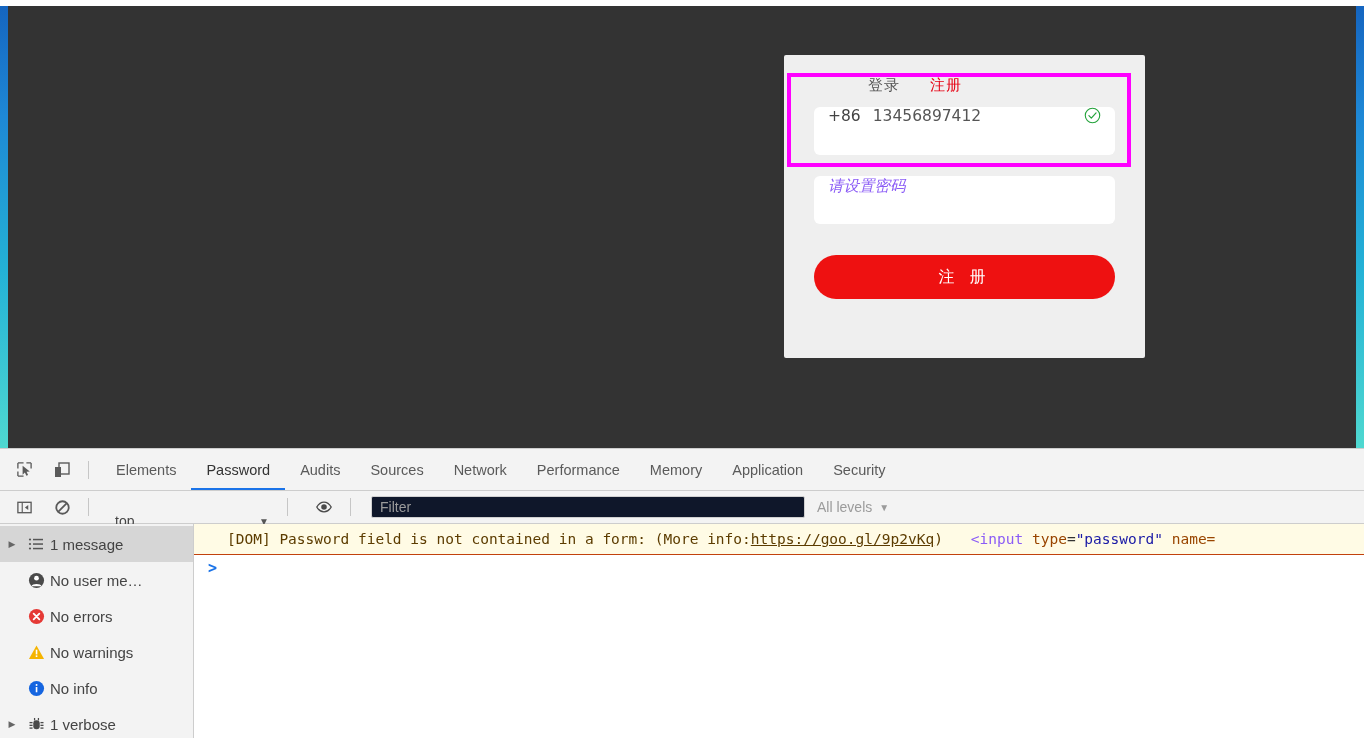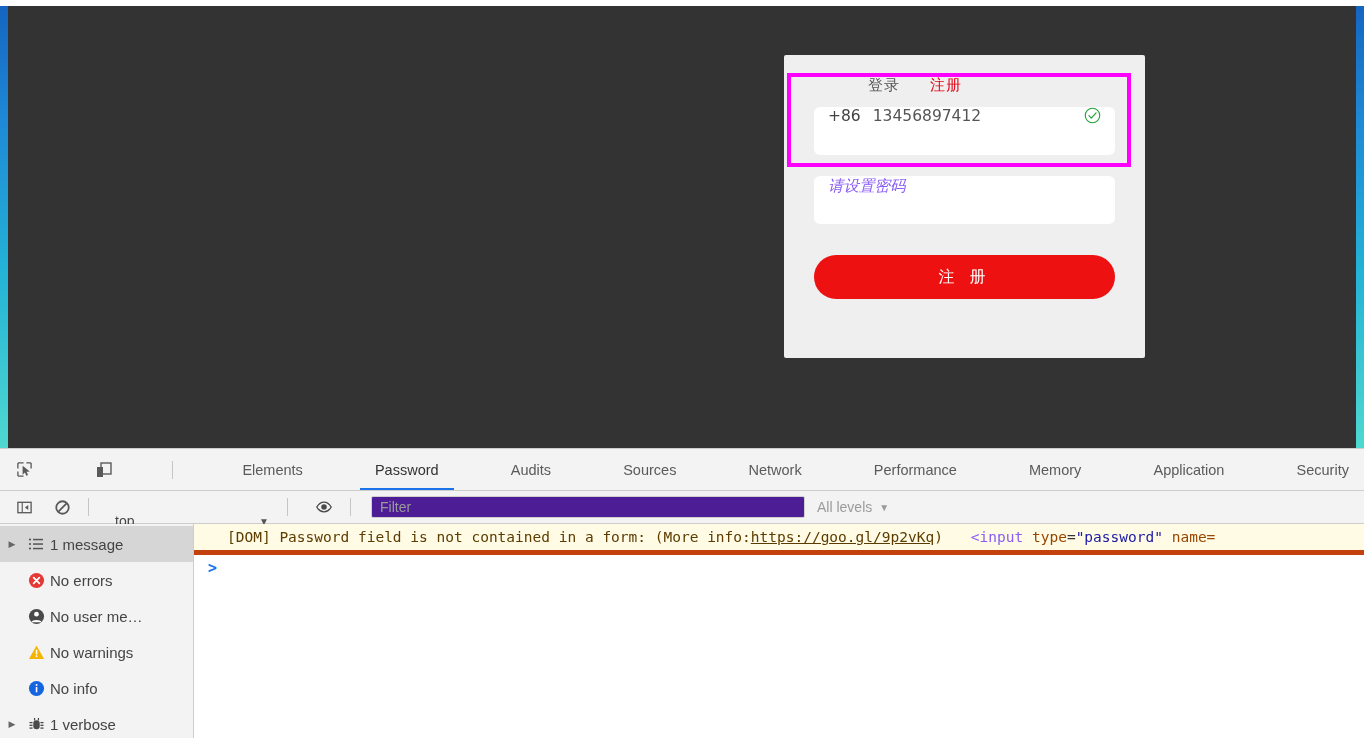--- a/index.html
+++ b/index.html
@@ -165,21 +165,20 @@
     border-top: 1px solid #cdcdcd;
   }
 
   .dt-tabbar {
     position: relative;
     height: 41px;
     display: flex;
     align-items: center;
     border-bottom: 1px solid #cdcdcd;
     background: #f3f3f3;
-    justify-content: space-between;
   }
 
   .dt-iconbtn {
     width: 28px;
     height: 28px;
     margin-left: 10px;
     display: flex;
     align-items: center;
     justify-content: center;
     cursor: pointer;
@@ -228,21 +227,21 @@
     color: #444;
     margin-top: 28px;
   }
   .ctx-select .caret { margin-left: auto; font-size: 10px; color: #555; }
 
   .filter-input {
     flex: 0 0 auto;
     width: 434px;
     height: 22px;
     margin-left: 8px;
-    background: #4c1d95;
+    background: #0f172a;
     border: 1px solid #d0d0d0;
     border-radius: 2px;
     display: flex;
     align-items: center;
     padding: 0 8px;
     box-sizing: border-box;
     font-size: 14px;
     color: #9b9b9b;
   }
 
@@ -305,21 +304,21 @@
 
   .console-main {
     flex: 1 1 auto;
     position: relative;
     background: #ffffff;
     overflow: hidden;
   }
 
   .msg-warning {
     background: #fffbe5;
-    border-bottom: 5px solid #c2410c;
+    border-bottom: 1px solid #c2410c;
     height: 31px;
     display: flex;
     align-items: center;
     padding-left: 33px;
     box-sizing: border-box;
     font-family: "DejaVu Sans Mono", monospace;
     font-size: 14.5px;
     color: #5c3c00;
     white-space: nowrap;
     overflow: hidden;
@@ -476,37 +475,37 @@
                 <rect x="5" y="11.8" width="10" height="1.5" fill="#555"></rect>
             </svg>
           </span>
           <span class="slabel">1 message</span>
         </div>
 
         <div class="side-row">
           <span class="arrow"></span>
           <span class="sicon">
             <svg width="17" height="17" viewBox="0 0 18 18" aria-hidden="true">
-              <circle cx="9" cy="9" r="8" fill="#e53935"></circle>
-              <path d="M6 6 L12 12 M12 6 L6 12" stroke="#ffffff" stroke-width="1.9" stroke-linecap="round"></path>
-            </svg>
-          </span>
-          <span class="slabel">No errors</span>
-        </div>
-
-        <div class="side-row">
-          <span class="arrow"></span>
-          <span class="sicon">
-            <svg width="17" height="17" viewBox="0 0 18 18" aria-hidden="true">
               <circle cx="9" cy="9" r="8" fill="#4a4a4a"></circle>
               <circle cx="9" cy="6.6" r="2.5" fill="#ffffff"></circle>
               <path d="M3.6 15.2 C4.4 11.9 13.6 11.9 14.4 15.2 Z" fill="#ffffff"></path>
             </svg>
           </span>
           <span class="slabel">No user me…</span>
+        </div>
+
+        <div class="side-row">
+          <span class="arrow"></span>
+          <span class="sicon">
+            <svg width="17" height="17" viewBox="0 0 18 18" aria-hidden="true">
+              <circle cx="9" cy="9" r="8" fill="#e53935"></circle>
+              <path d="M6 6 L12 12 M12 6 L6 12" stroke="#ffffff" stroke-width="1.9" stroke-linecap="round"></path>
+            </svg>
+          </span>
+          <span class="slabel">No errors</span>
         </div>
 
         <div class="side-row">
           <span class="arrow"></span>
           <span class="sicon">
             <svg width="17" height="17" viewBox="0 0 18 18" aria-hidden="true">
               <path d="M9 1.6 L17 15.8 L1 15.8 Z" fill="#f5b400"></path>
               <rect x="8.2" y="6" width="1.7" height="5" fill="#ffffff"></rect>
               <rect x="8.2" y="12" width="1.7" height="1.8" fill="#ffffff"></rect>
             </svg>

